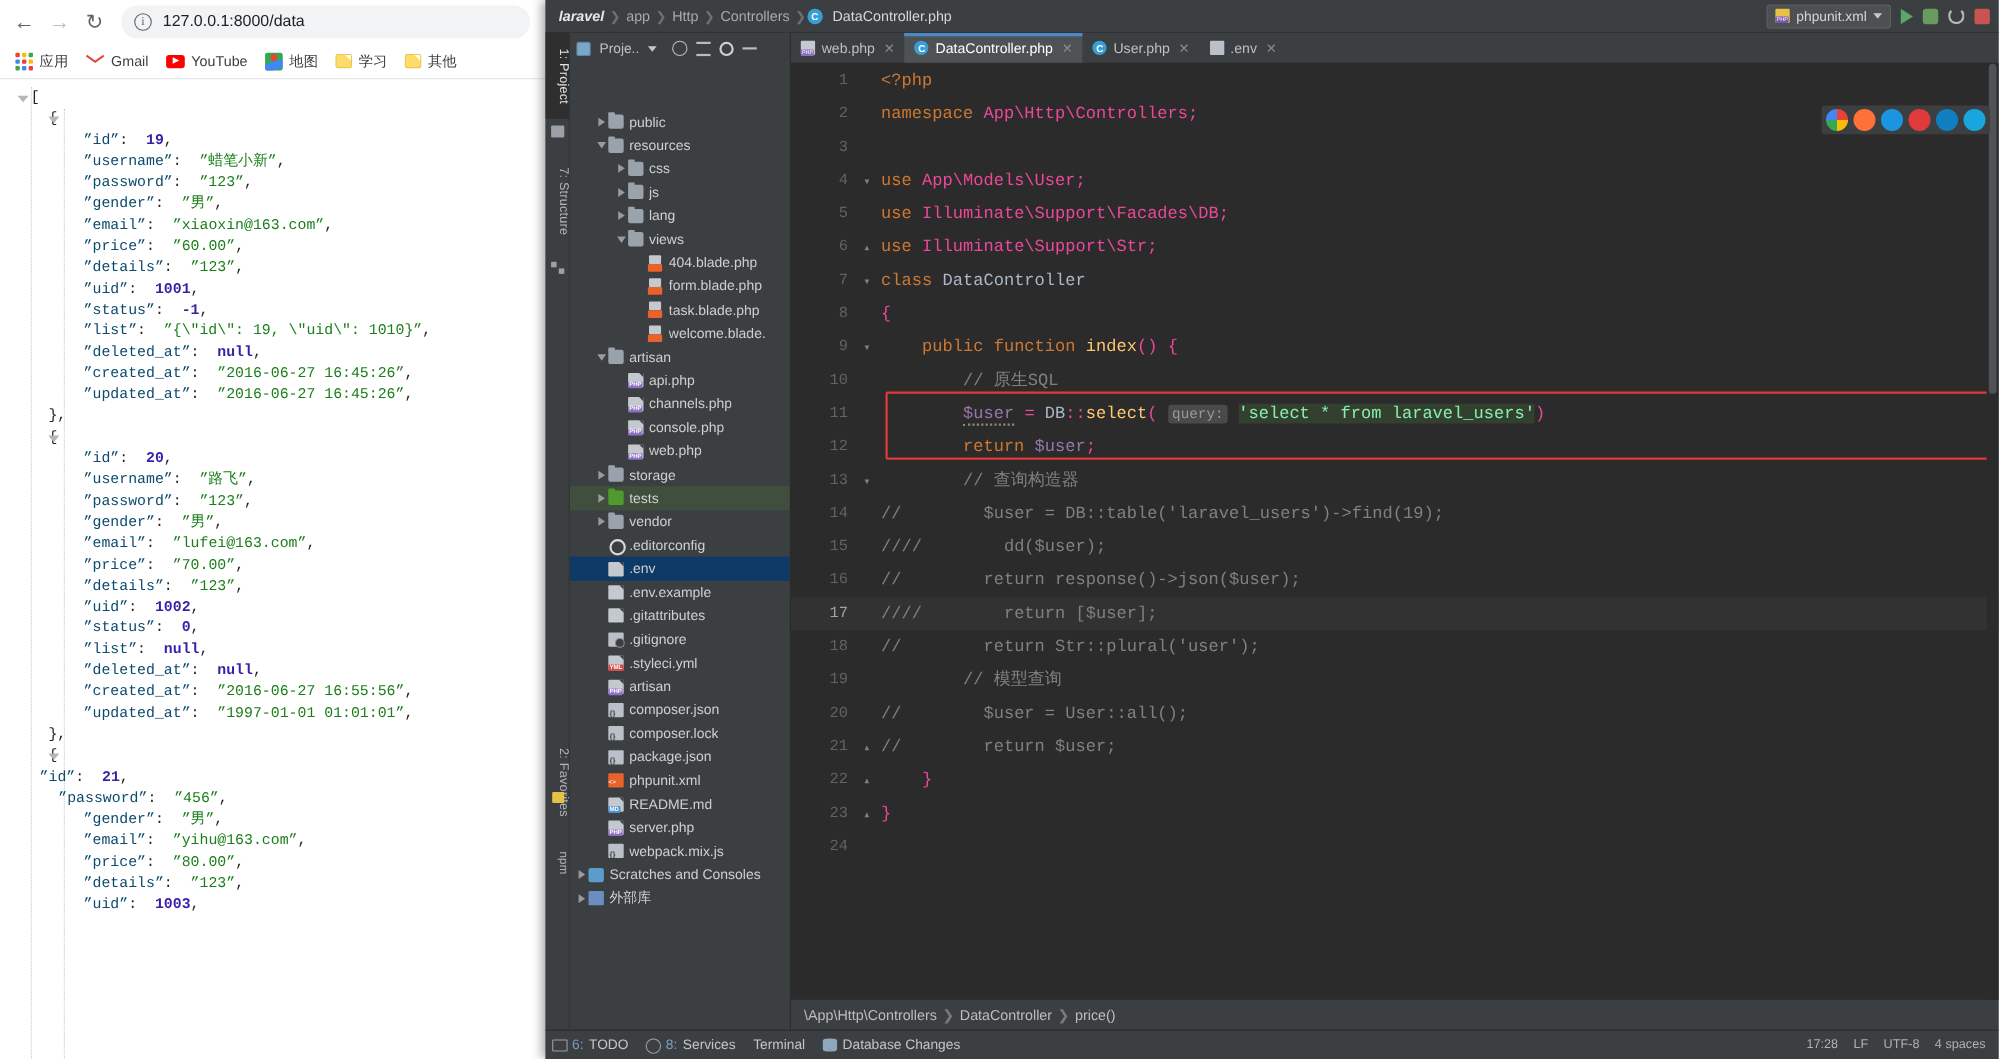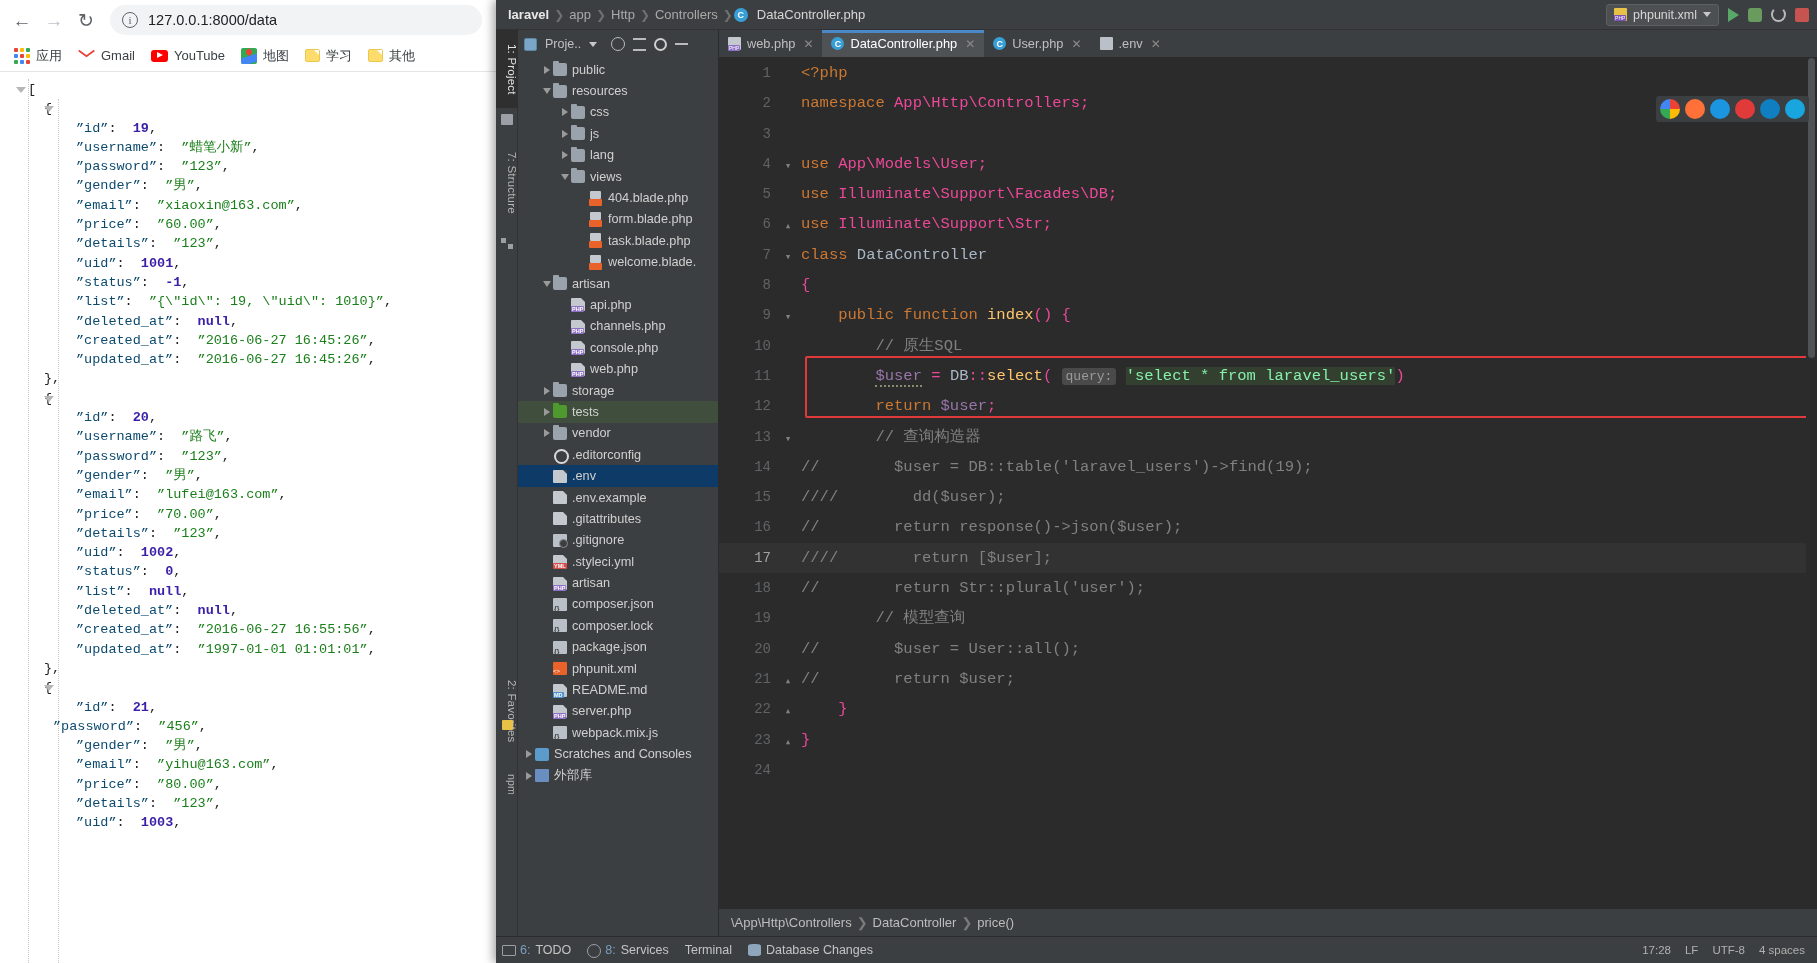--- a/index.html
+++ b/index.html
@@ -103,21 +103,21 @@
     background: #3c3f41;
     font-size: 13px; color: #bbbbbb;
     box-shadow: -3px 0 9px rgba(0,0,0,.35);
   }
   .ide-header {
     height: 30px; background: #3c3f41; display: flex; align-items: center;
     padding: 0 8px; border-bottom: 1px solid #323232;
   }
   .crumbs { display: flex; align-items: center; gap: 0; font-size: 13px; }
   .crumb { color: #a9a9a9; padding: 0 4px; }
-  .crumb.first { color: #e8e8e8; font-weight: bold; }
+  .crumb.first { color: #e8e8e8; font-weight: bold; font-style: italic; }
   .crumb-sep { color: #6f6f6f; font-size: 12px; padding: 0 1px; }
   .php-class-ic {
     width: 14px; height: 14px; border-radius: 50%;
     background: #389fd6; color: #fff; font-size: 9px; font-weight: bold;
     display: inline-flex; align-items: center; justify-content: center;
     margin-right: 5px; flex: 0 0 auto;
   }
   .hdr-right { margin-left: auto; display: flex; align-items: center; gap: 9px; }
   .run-config {
     display: flex; align-items: center; gap: 6px;
@@ -161,20 +161,21 @@
   }
   .panel-head {
     height: 28px; display: flex; align-items: center; gap: 8px;
     padding: 0 6px; color: #c0c0c0; font-size: 12.5px; flex: 0 0 auto;
   }
   .pp-ic { width: 13px; height: 13px; background: #7aa7c7; border-radius: 2px;
       border: 1px solid #5c87a4; flex: 0 0 auto; }
   .tree {
     flex: 1; overflow: hidden; font-size: 12.7px;
     padding-top: 1px;
+    margin-top: 41px;
   }
   .node {
     height: 21.4px; display: flex; align-items: center; white-space: nowrap;
     color: #d0d0d0; padding-right: 4px;
   }
   .node.sel { background: #0d3a66; }
   .node.greenbg { background: #404f3d; }
   .tw { width: 13px; flex: 0 0 auto; display:flex; align-items:center;
         justify-content:center; }
   .tw .t-r { width:0;height:0;border-top:4.5px solid transparent;
@@ -405,21 +406,21 @@
           <div class="jrow"><span style="padding-left:76px"><span class="k">”price”</span><span class="p">:</span>&nbsp;&nbsp;<span class="s">”70.00”</span><span class="p">,</span></span></div>
           <div class="jrow"><span style="padding-left:76px"><span class="k">”details”</span><span class="p">:</span>&nbsp;&nbsp;<span class="s">”123”</span><span class="p">,</span></span></div>
           <div class="jrow"><span style="padding-left:76px"><span class="k">”uid”</span><span class="p">:</span>&nbsp;&nbsp;<span class="n">1002</span><span class="p">,</span></span></div>
           <div class="jrow"><span style="padding-left:76px"><span class="k">”status”</span><span class="p">:</span>&nbsp;&nbsp;<span class="n">0</span><span class="p">,</span></span></div>
           <div class="jrow"><span style="padding-left:76px"><span class="k">”list”</span><span class="p">:</span>&nbsp;&nbsp;<span class="n">null</span><span class="p">,</span></span></div>
           <div class="jrow"><span style="padding-left:76px"><span class="k">”deleted_at”</span><span class="p">:</span>&nbsp;&nbsp;<span class="n">null</span><span class="p">,</span></span></div>
           <div class="jrow"><span style="padding-left:76px"><span class="k">”created_at”</span><span class="p">:</span>&nbsp;&nbsp;<span class="s">”2016-06-27 16:55:56”</span><span class="p">,</span></span></div>
           <div class="jrow"><span style="padding-left:76px"><span class="k">”updated_at”</span><span class="p">:</span>&nbsp;&nbsp;<span class="s">”1997-01-01 01:01:01”</span><span class="p">,</span></span></div>
           <div class="jrow"><span style="padding-left:44px"><span class="p">},</span></span></div>
           <div class="jrow"><span class="arrow" style="left:44px;top:7px;"></span><span style="padding-left:44px"><span class="p">{</span></span></div>
-          <div class="jrow"><span style="padding-left:76px"><span class="k">”id”</span><span class="p">:</span>&nbsp;&nbsp;<span class="n">21</span><span class="p">,</span></span></div>
+          <div class="jrow"><span style="padding-left:36px"><span class="k">”id”</span><span class="p">:</span>&nbsp;&nbsp;<span class="n">21</span><span class="p">,</span></span></div>
           <div class="jrow"><span style="padding-left:53px"><span class="k">”password”</span><span class="p">:</span>&nbsp;&nbsp;<span class="s">”456”</span><span class="p">,</span></span></div>
           <div class="jrow"><span style="padding-left:76px"><span class="k">”gender”</span><span class="p">:</span>&nbsp;&nbsp;<span class="s">”男”</span><span class="p">,</span></span></div>
           <div class="jrow"><span style="padding-left:76px"><span class="k">”email”</span><span class="p">:</span>&nbsp;&nbsp;<span class="s">”yihu@163.com”</span><span class="p">,</span></span></div>
           <div class="jrow"><span style="padding-left:76px"><span class="k">”price”</span><span class="p">:</span>&nbsp;&nbsp;<span class="s">”80.00”</span><span class="p">,</span></span></div>
           <div class="jrow"><span style="padding-left:76px"><span class="k">”details”</span><span class="p">:</span>&nbsp;&nbsp;<span class="s">”123”</span><span class="p">,</span></span></div>
           <div class="jrow"><span style="padding-left:76px"><span class="k">”uid”</span><span class="p">:</span>&nbsp;&nbsp;<span class="n">1003</span><span class="p">,</span></span></div>
         </div>
     </div>
   </div>
 

